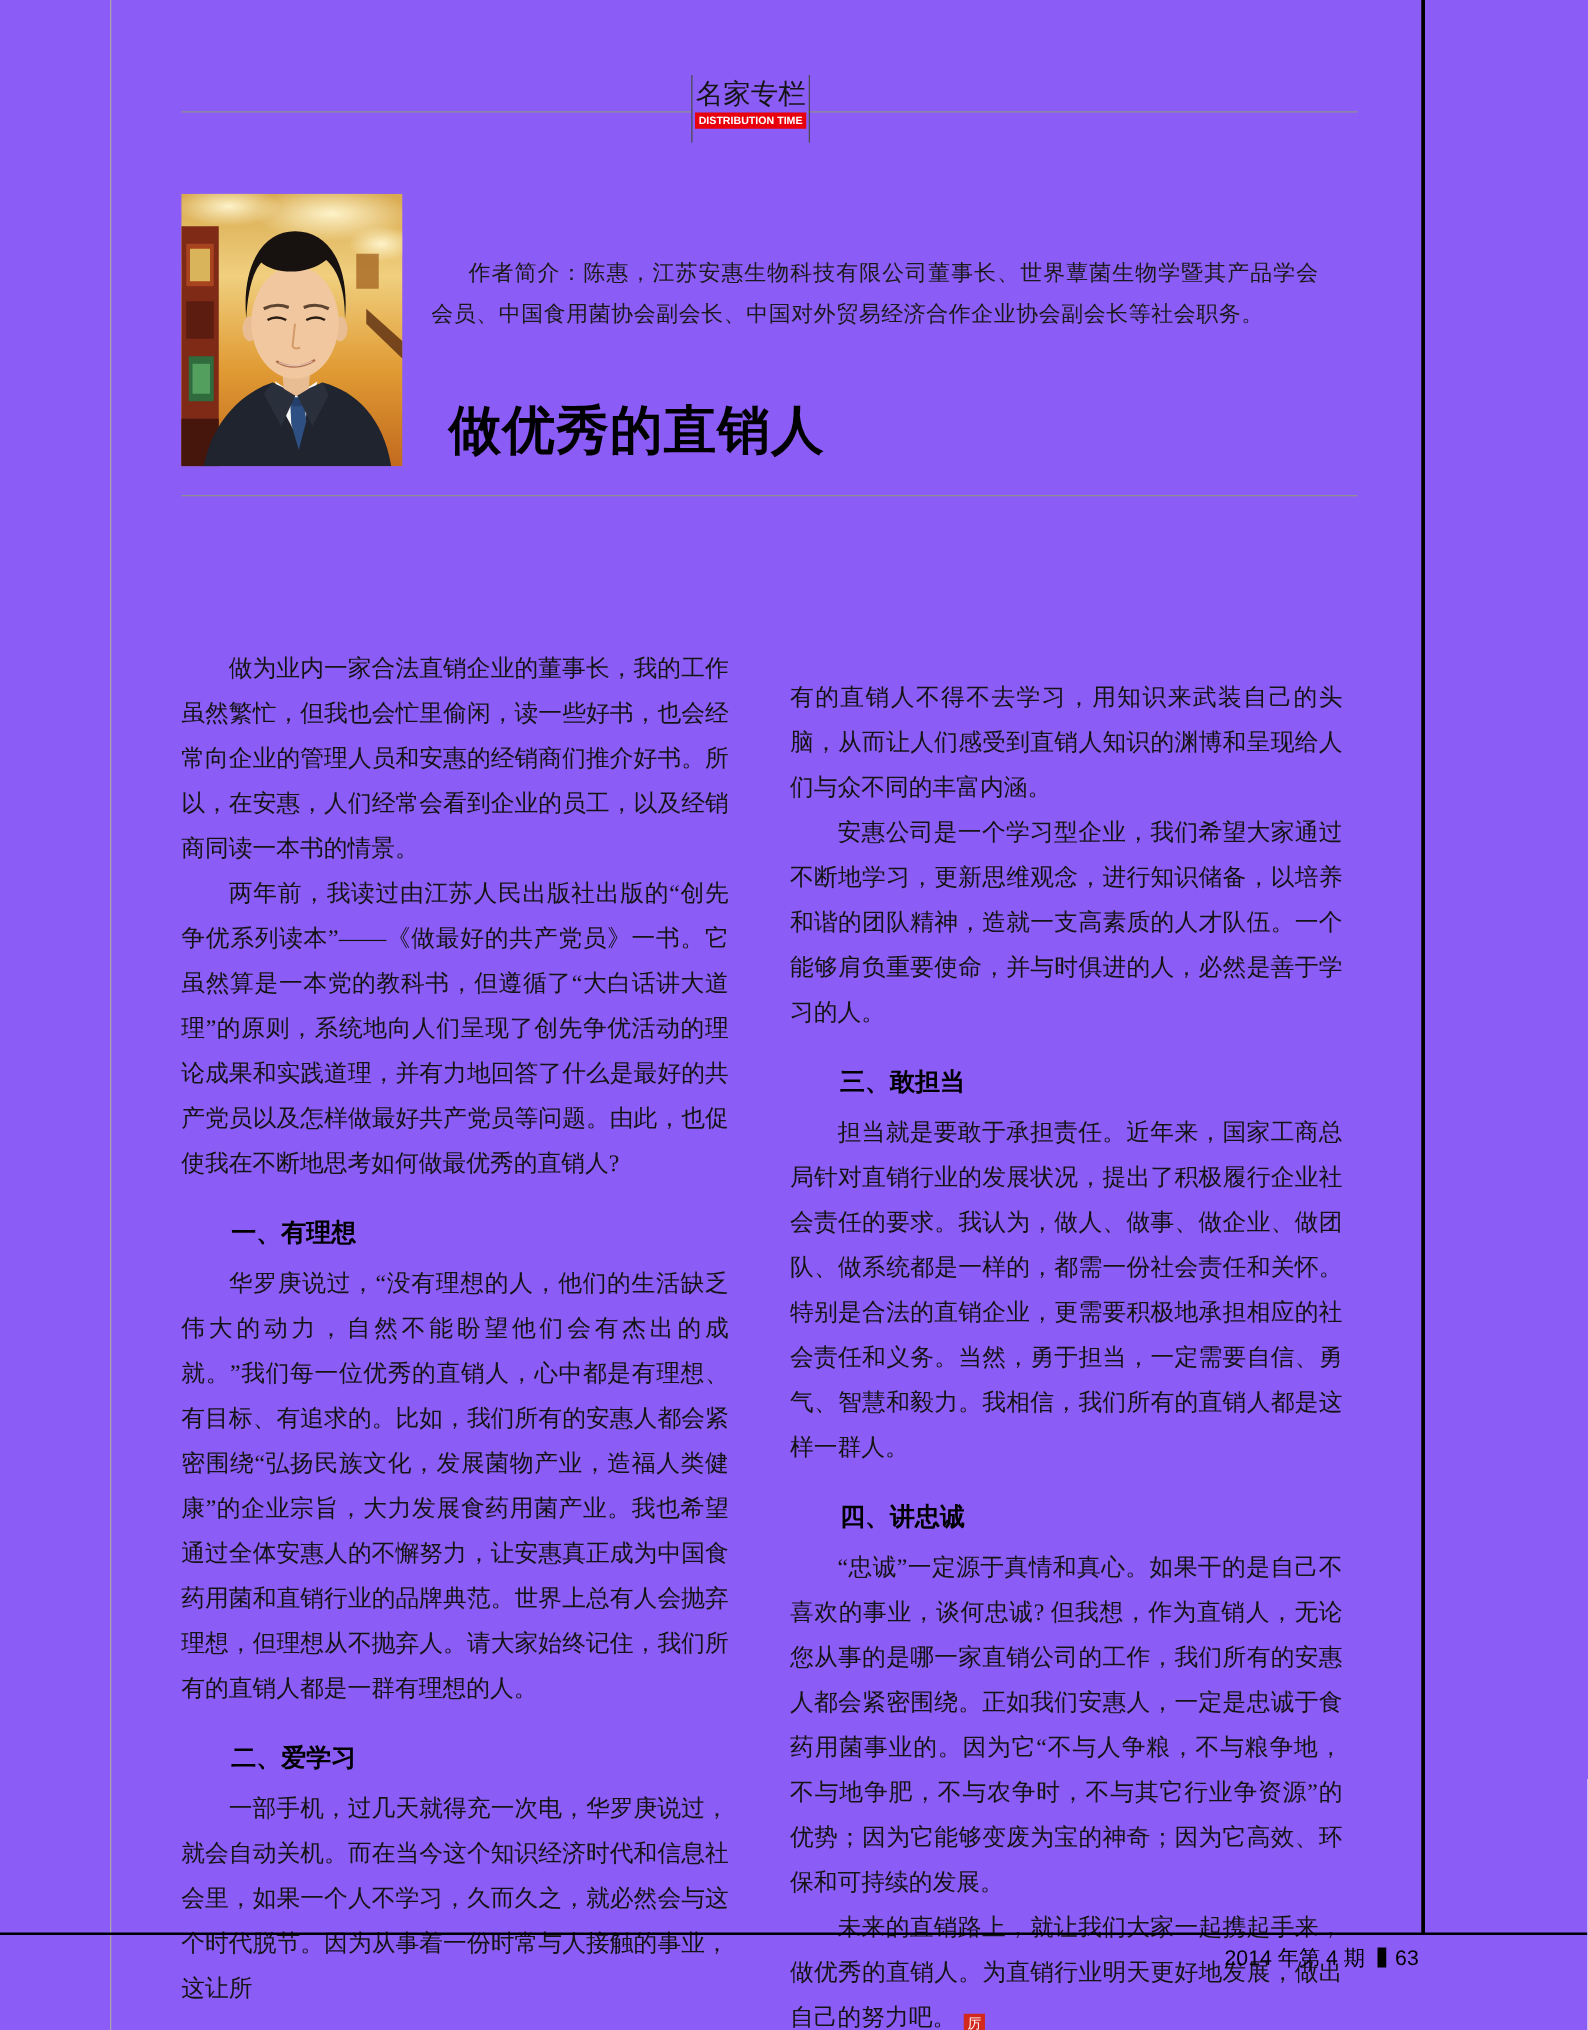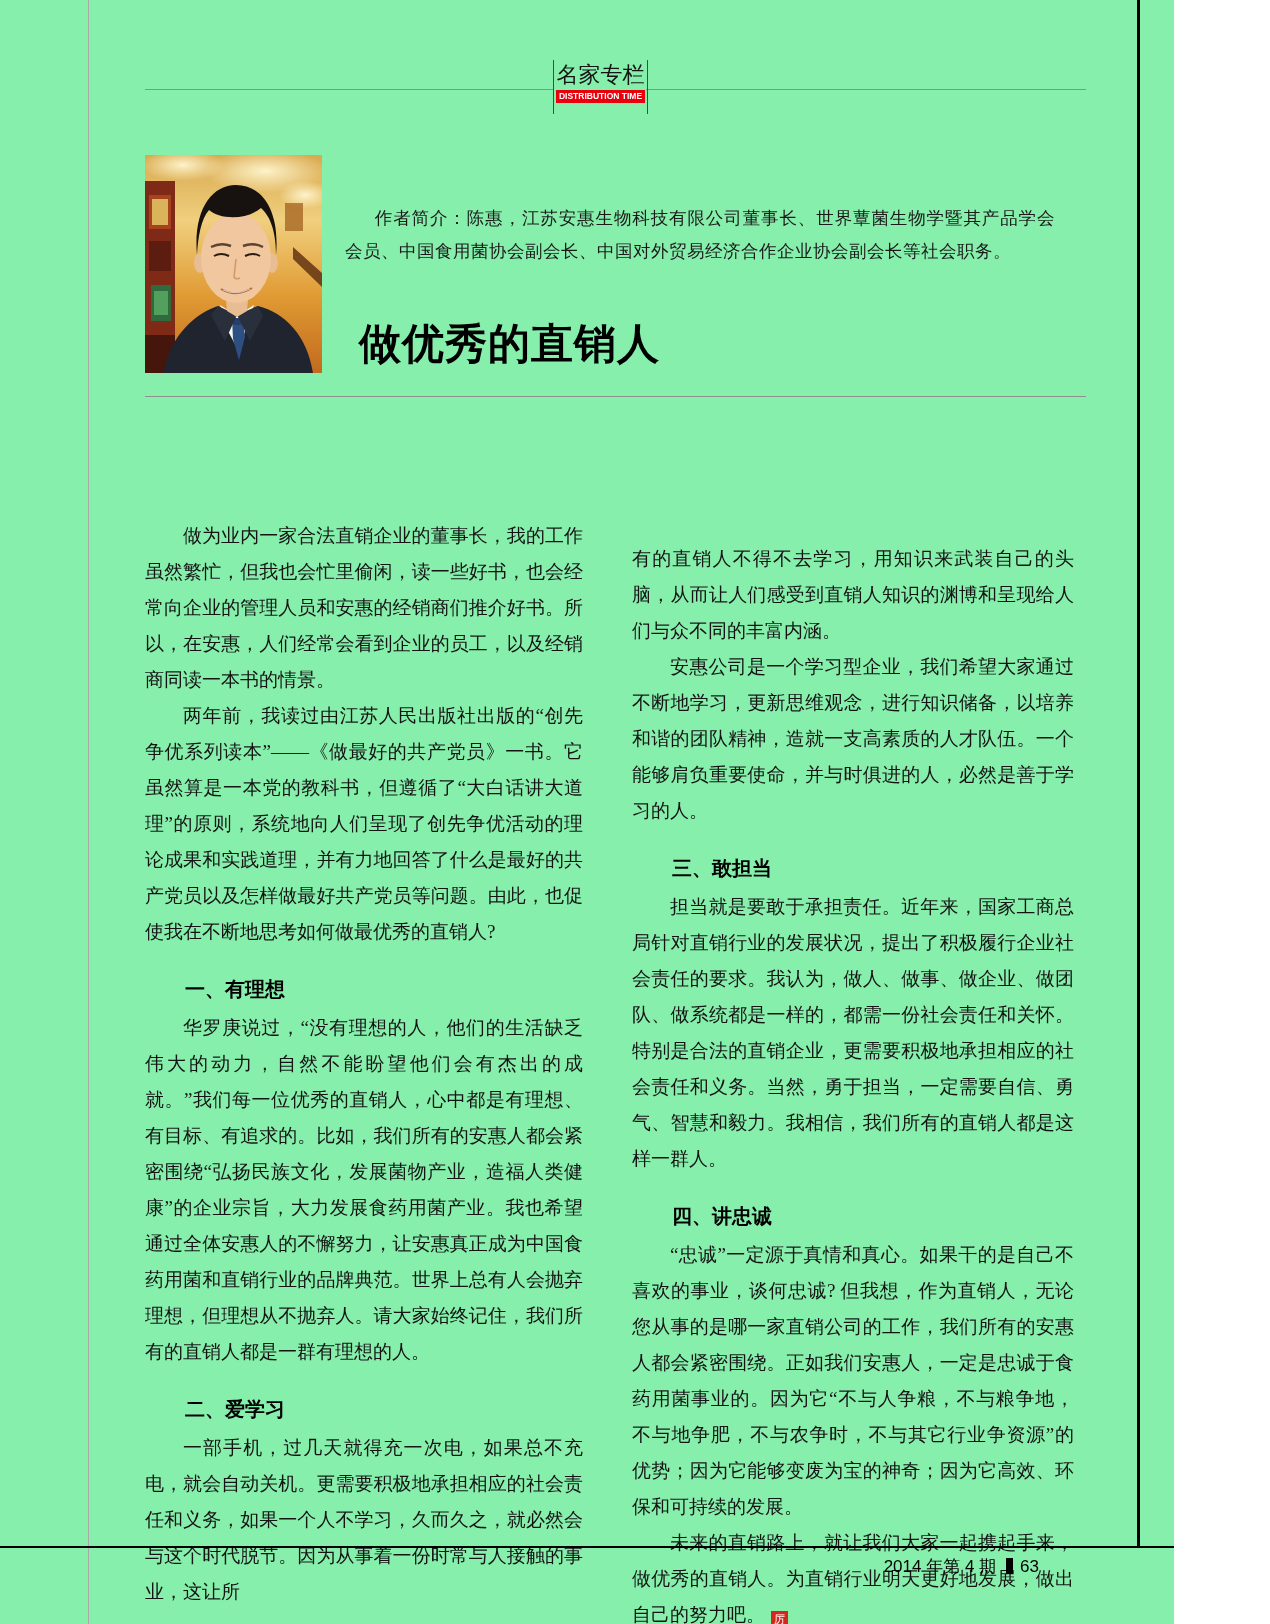--- a/index.html
+++ b/index.html
@@ -1,17 +1,17 @@
 <!DOCTYPE html>
 <html><head>
 <meta charset="utf-8">
 <style>
   html,body{margin:0;padding:0;background:#ffffff;}
   .page{
-    position:relative;width:1174px;height:1624px;background:#86efac;overflow:hidden;
+    position:relative;width:1270px;height:1624px;background:#8b5cf6;overflow:hidden;
     font-family:"Liberation Serif","DejaVu Serif",serif;color:#111;
   }
   
   .v-rule-left{position:absolute;left:88px;top:0;width:1px;height:1624px;background:#a8a8a8;}
   .v-rule-right{position:absolute;left:1137px;top:0;width:3px;height:1547px;background:#000;}
   .footer-rule{position:absolute;left:0;top:1546px;width:1270px;height:2px;background:#000;}
   .header-rule-l{position:absolute;left:145px;top:89px;width:408px;height:1px;background:#8f8f8f;}
   .header-rule-r{position:absolute;left:646px;top:89px;width:440px;height:1px;background:#8f8f8f;}
   .header-divider{position:absolute;left:145px;top:396px;width:941px;height:1px;background:#8f8f8f;}
   
@@ -44,21 +44,21 @@
   
   .col{
     position:absolute;top:494px;width:441px;
     font-size:19px;line-height:36px;text-align:justify;color:#141414;
   }
   .col-left{left:145px;width:438px;margin-top:24px;}
   .col-right{left:632px;width:442px;}
   .body-p{margin:0;text-indent:2em;}
   .body-p.noindent{text-indent:0;margin-top:47px;}
   .section-h{
-    margin:26px 0 8px;font-family:Liberation Sans, sans-serif;
+    margin:26px 0 8px;font-family:Liberation Mono, monospace;
     font-size:20px;font-weight:bold;line-height:26px;text-indent:2em;color:#000;
   }
   .end-mark{
     display:inline-block;width:17px;height:17px;background:#d2281e;color:#fff;
     font-family:"Liberation Sans","DejaVu Sans",sans-serif;
     font-size:11px;line-height:17px;text-align:center;text-indent:0;
     margin-left:6px;vertical-align:-2px;
   }
   
   .footer-text{
@@ -137,21 +137,21 @@
   <h1 class="article-title">做优秀的直销人</h1>
 
   <div class="header-divider"></div>
 
   <div class="col col-left">
       <p class="body-p">做为业内一家合法直销企业的董事长，我的工作虽然繁忙，但我也会忙里偷闲，读一些好书，也会经常向企业的管理人员和安惠的经销商们推介好书。所以，在安惠，人们经常会看到企业的员工，以及经销商同读一本书的情景。</p>
       <p class="body-p">两年前，我读过由江苏人民出版社出版的“创先争优系列读本”——《做最好的共产党员》一书。它虽然算是一本党的教科书，但遵循了“大白话讲大道理”的原则，系统地向人们呈现了创先争优活动的理论成果和实践道理，并有力地回答了什么是最好的共产党员以及怎样做最好共产党员等问题。由此，也促使我在不断地思考如何做最优秀的直销人?</p>
       <h3 class="section-h">一、有理想</h3>
       <p class="body-p">华罗庚说过，“没有理想的人，他们的生活缺乏伟大的动力，自然不能盼望他们会有杰出的成就。”我们每一位优秀的直销人，心中都是有理想、有目标、有追求的。比如，我们所有的安惠人都会紧密围绕“弘扬民族文化，发展菌物产业，造福人类健康”的企业宗旨，大力发展食药用菌产业。我也希望通过全体安惠人的不懈努力，让安惠真正成为中国食药用菌和直销行业的品牌典范。世界上总有人会抛弃理想，但理想从不抛弃人。请大家始终记住，我们所有的直销人都是一群有理想的人。</p>
       <h3 class="section-h">二、爱学习</h3>
-      <p class="body-p">一部手机，过几天就得充一次电，如果总不充电，就会自动关机。更需要积极地承担相应的社会责任和义务，如果一个人不学习，久而久之，就必然会与这个时代脱节。因为从事着一份时常与人接触的事业，这让所</p>
+      <p class="body-p">一部手机，过几天就得充一次电，华罗庚说过，就会自动关机。而在当今这个知识经济时代和信息社会里，如果一个人不学习，久而久之，就必然会与这个时代脱节。因为从事着一份时常与人接触的事业，这让所</p>
     </div>
   <div class="col col-right">
       <p class="body-p noindent">有的直销人不得不去学习，用知识来武装自己的头脑，从而让人们感受到直销人知识的渊博和呈现给人们与众不同的丰富内涵。</p>
       <p class="body-p">安惠公司是一个学习型企业，我们希望大家通过不断地学习，更新思维观念，进行知识储备，以培养和谐的团队精神，造就一支高素质的人才队伍。一个能够肩负重要使命，并与时俱进的人，必然是善于学习的人。</p>
       <h3 class="section-h">三、敢担当</h3>
       <p class="body-p">担当就是要敢于承担责任。近年来，国家工商总局针对直销行业的发展状况，提出了积极履行企业社会责任的要求。我认为，做人、做事、做企业、做团队、做系统都是一样的，都需一份社会责任和关怀。特别是合法的直销企业，更需要积极地承担相应的社会责任和义务。当然，勇于担当，一定需要自信、勇气、智慧和毅力。我相信，我们所有的直销人都是这样一群人。</p>
       <h3 class="section-h">四、讲忠诚</h3>
       <p class="body-p">“忠诚”一定源于真情和真心。如果干的是自己不喜欢的事业，谈何忠诚? 但我想，作为直销人，无论您从事的是哪一家直销公司的工作，我们所有的安惠人都会紧密围绕。正如我们安惠人，一定是忠诚于食药用菌事业的。因为它“不与人争粮，不与粮争地，不与地争肥，不与农争时，不与其它行业争资源”的优势；因为它能够变废为宝的神奇；因为它高效、环保和可持续的发展。</p>
       <p class="body-p">未来的直销路上，就让我们大家一起携起手来，做优秀的直销人。为直销行业明天更好地发展，做出自己的努力吧。<span class="end-mark">厉</span></p>
     </div>

